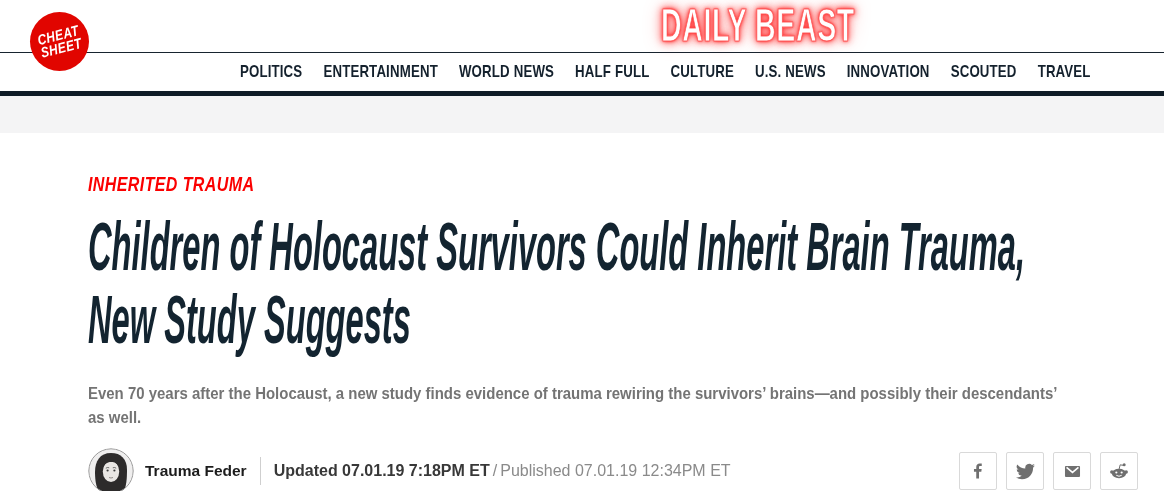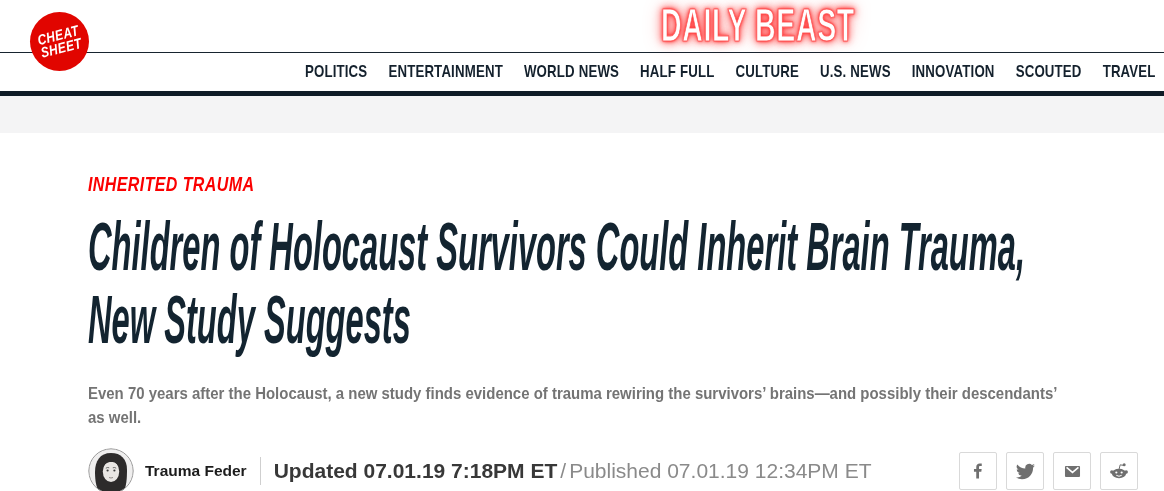--- a/index.html
+++ b/index.html
@@ -22,21 +22,21 @@
   }
   .db-logo {
     position:absolute; left:661px; top:3px; white-space:nowrap;
     font-weight:700; font-size:46px; line-height:44px; letter-spacing:1px;
     color:#fff; transform: scaleX(0.62); transform-origin:0 0;
     -webkit-text-stroke:1.1px rgba(255,80,80,.85);
     text-shadow: 0 0 2px #ff3b3b, 0 0 5px #ff2a2a, 0 0 9px rgba(255,42,42,.85), 0 0 15px rgba(255,42,42,.55), 0 0 24px rgba(255,42,42,.35);
   }
 
   
-  .navbar { height:38px; display:flex; justify-content:flex-end; align-items:center; padding-right:8px; background:#fff; }
+  .navbar { height:38px; display:flex; justify-content:flex-start; align-items:center; padding-right:8px; background:#fff; }
   .nav-items { display:flex; gap:27px; transform: scaleX(0.78); transform-origin:100% 50%; white-space:nowrap; }
   .nav-item { font-weight:700; font-size:17px; color:#14212d; letter-spacing:.2px; cursor:pointer; }
 
   .double-rule { border-top:2px solid #0f1c27; height:2px; background:#fff; border-bottom:3px solid #0f1c27; }
   .gray-strip { height:37px; background:#f4f4f5; }
 
   
   .article { padding:40px 26px 0 88px; }
   .category {
     color:#fb0000; font-weight:700; font-style:italic; font-size:20px;
@@ -52,21 +52,21 @@
     margin-top:26px; color:#747474; font-weight:700; font-size:17px; line-height:24px;
     transform: scaleX(0.88); transform-origin:0 0; white-space:nowrap;
   }
   .dek .dek-line { display:block; }
 
   
   .byline-row { margin-top:18px; display:flex; align-items:center; height:46px; }
   .avatar { width:46px; height:46px; border-radius:50%; overflow:hidden; flex:0 0 auto; }
   .author-name { margin-left:11px; font-weight:700; font-size:15.5px; color:#1c1c1c; white-space:nowrap; cursor:pointer; }
   .byline-divider { width:1px; height:28px; background:#cfcfcf; margin:0 13px; }
-  .dates { font-size:21px; white-space:nowrap; }
+  .dates { font-size:16px; white-space:nowrap; }
   .updated { font-weight:700; color:#383838; }
   .date-sep { color:#8a8a8a; font-weight:400; padding:0 3px; }
   .published { color:#8a8a8a; font-weight:400; }
 
   .share-group { margin-left:auto; display:flex; gap:9px; }
   .share-btn {
     width:38px; height:38px; background:#fff; border:1px solid #d9d9d9; border-radius:2px;
     display:flex; align-items:center; justify-content:center; color:#6f6f6f; cursor:pointer;
   }
   .share-btn svg { display:block; }

